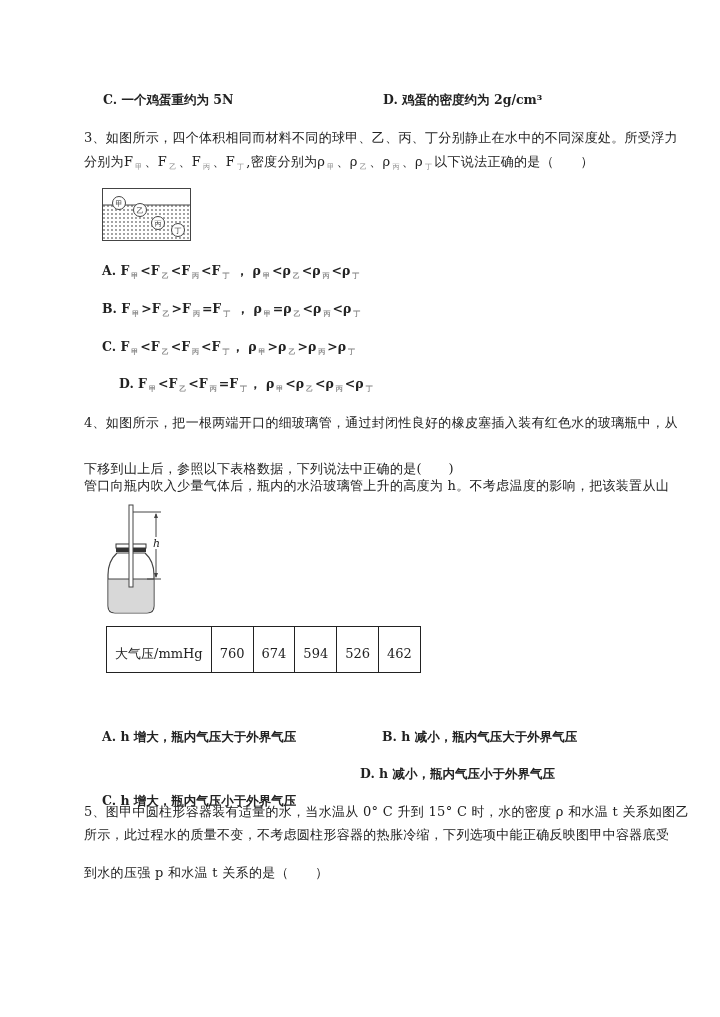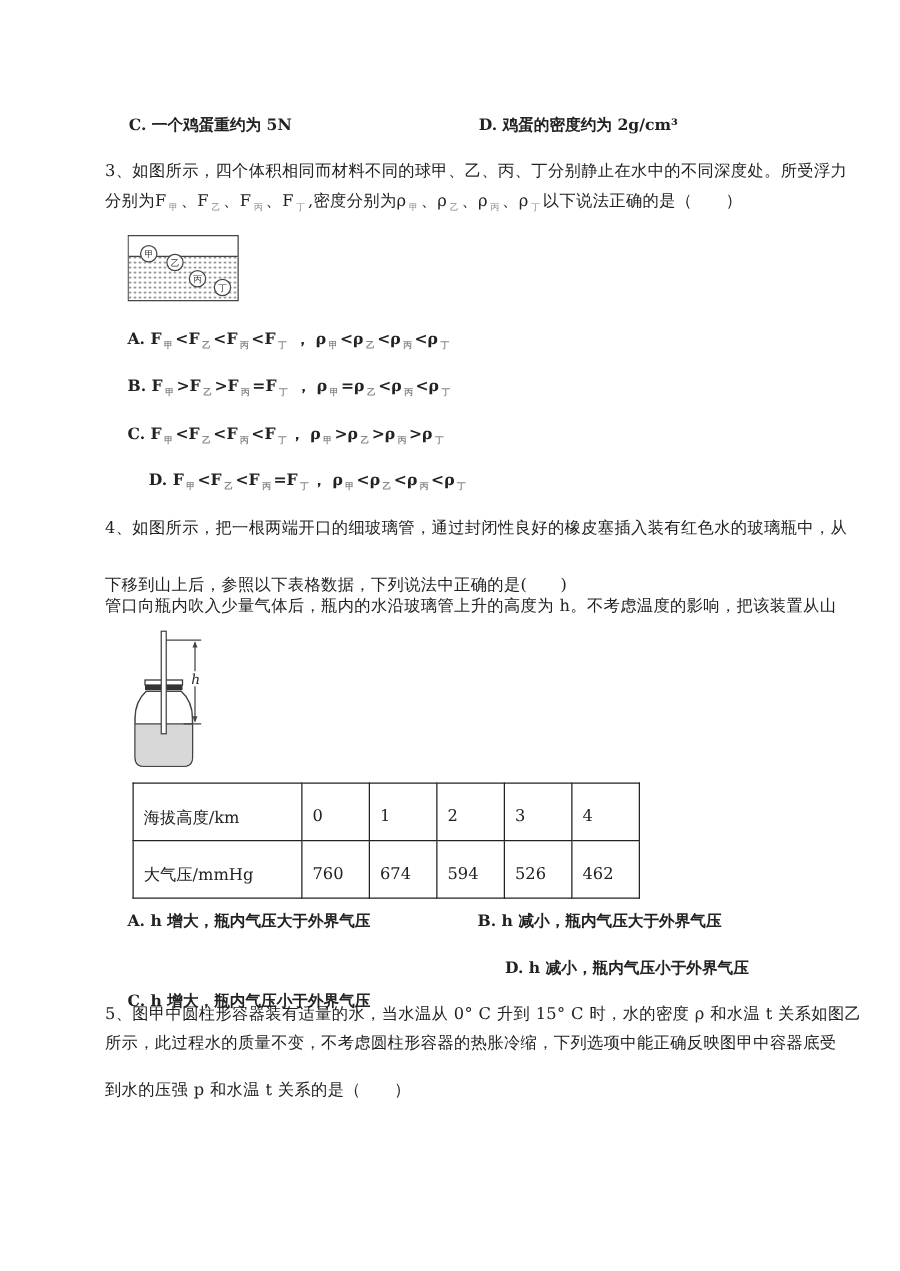--- a/index.html
+++ b/index.html
@@ -77,39 +77,31 @@
   <line x1="44" y1="76" x2="58" y2="76" stroke="#444"></line>
   <line x1="53" y1="11" x2="53" y2="74" stroke="#444"></line>
   <polygon points="53,10 51,15 55,15" fill="#444"></polygon>
   <polygon points="53,75 51,70 55,70" fill="#444"></polygon>
   <rect x="48" y="34" width="10" height="12" fill="#fff"></rect>
   <text x="50" y="44" font-size="11" font-style="italic" fill="#222" font-family="DejaVu Serif, serif">h</text>
 </svg>
 
 <table class="data">
   <tbody>
-      <tr>
-    <td style="width:118px;">海拔高度/km</td>
-    <td style="width:37px;">0</td>
-    <td style="width:37px;">1</td>
-    <td style="width:37px;">2</td>
-    <td style="width:37px;">3</td>
-    <td style="width:37px;">4</td>
-  </tr>
   <tr>
     <td>大气压/mmHg</td>
     <td>760</td>
     <td>674</td>
     <td>594</td>
     <td>526</td>
     <td>462</td>
   </tr>
 </tbody>
   </table>
 
 <div class="opt" style="left:102px;top:728px;">A. h 增大，瓶内气压大于外界气压</div>
 <div class="opt" style="left:382px;top:728px;">B. h 减小，瓶内气压大于外界气压</div>
 <div class="opt" style="left:102px;top:765px;margin-top:27px;">C. h 增大，瓶内气压小于外界气压</div>
-<div class="opt" style="left:404px;top:765px;text-align:right;">D. h 减小，瓶内气压小于外界气压</div>
+<div class="opt" style="left:360px;top:765px;text-align:right;">D. h 减小，瓶内气压小于外界气压</div>
 
 <div class="line" style="left:84px;top:803px;">5、图甲中圆柱形容器装有适量的水，当水温从 0° C 升到 15° C 时，水的密度 ρ 和水温 t 关系如图乙</div>
 <div class="line" style="left:84px;top:826px;">所示，此过程水的质量不变，不考虑圆柱形容器的热胀冷缩，下列选项中能正确反映图甲中容器底受</div>
 <div class="line" style="left:84px;top:864px;">到水的压强 p 和水温 t 关系的是（　　）</div>
 
 </body></html>

